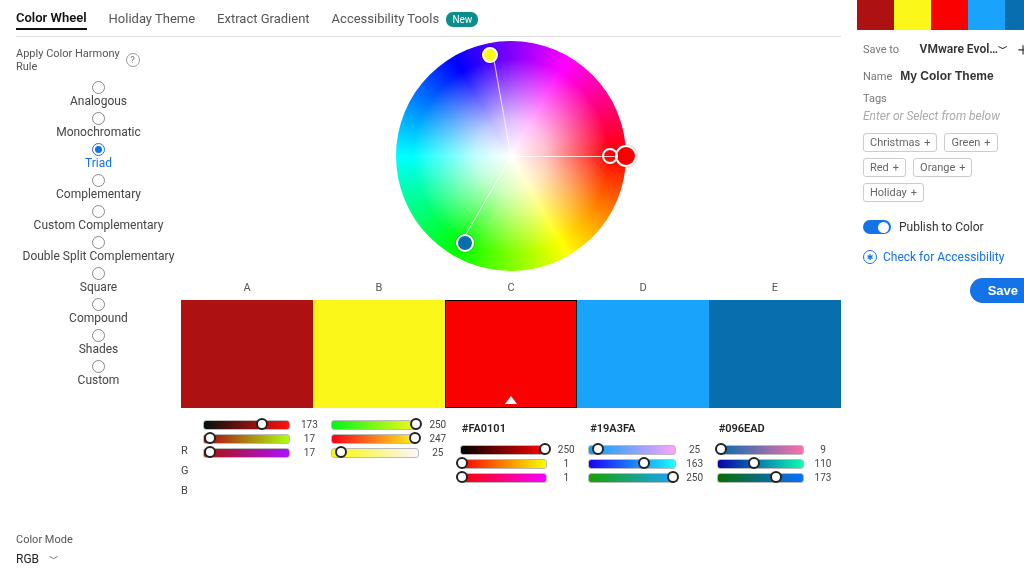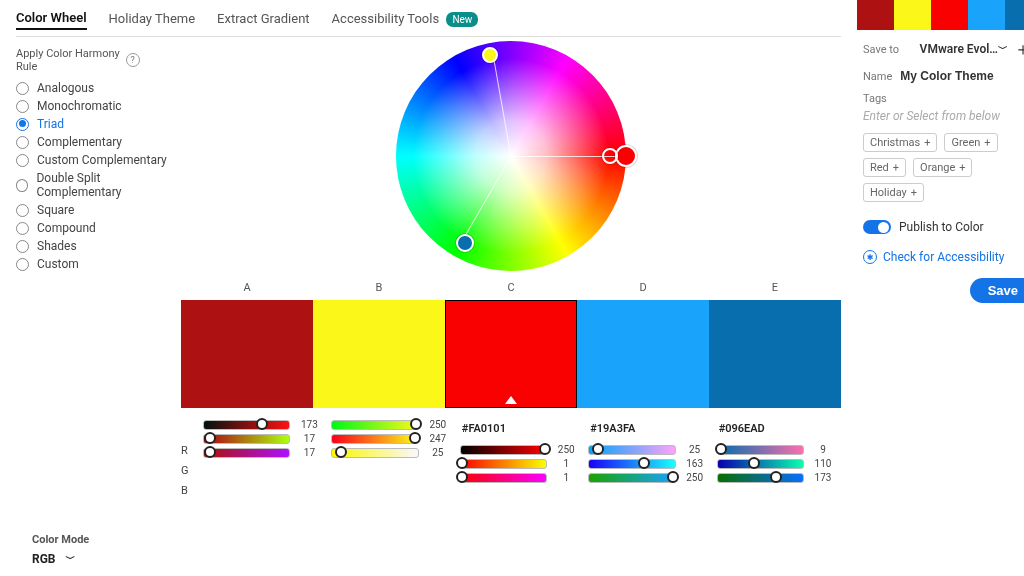--- a/index.html
+++ b/index.html
@@ -20,21 +20,21 @@
   
   .tabs { display:flex; align-items:center; border-bottom: 1px solid #ddd; padding-bottom: 6px; gap: 22px; }
   .tab { font-size: 13px; color:#555; cursor:pointer; padding: 0 0 3px 0; }
   .tab.active { font-weight: 600; color:#111; border-bottom: 2px solid #111; }
   .badge-new { background:#0b8e8a; color:#fff; font-size:10px; padding:2px 6px; border-radius:7px; margin-left:4px; }
 
   .content-row { display:flex; flex: 1; overflow:hidden; }
   .harmony-col { width: 165px; padding-top: 10px; }
   .harmony-title { font-size:11px; color:#555; display:flex; align-items:center; gap:6px; margin-bottom:8px; }
   .info-icon { width:14px; height:14px; border:1px solid #999; border-radius:50%; display:inline-flex; align-items:center; justify-content:center; font-size:9px; color:#777; }
-  .rule { display:flex; align-items:center; gap:8px; margin: 4px 0; font-size:12px; color:#444; cursor:pointer; }
+  .rule { display:flex; align-items:center; gap:0; margin: 4px 0; font-size:12px; color:#444; cursor:pointer;flex-direction:column; }
   .radio { width:13px; height:13px; border:1.5px solid #888; border-radius:50%; display:inline-block; position:relative; }
   .rule.selected .radio { border-color: #1473e6; }
   .rule.selected .radio::after { content:""; position:absolute; width:7px; height:7px; background:#1473e6; border-radius:50%; top:1.5px; left:1.5px; }
   .rule.selected { color:#1473e6; }
 
   .wheel-col { flex:1; display:flex; flex-direction:column; align-items:center; padding-top: 0px; }
   .wheel-wrap { width: 230px; height: 230px; position:relative; margin-top:4px; }
   .wheel {
     width:100%; height:100%; border-radius:50%;
     background: conic-gradient(from 90deg,
@@ -57,21 +57,21 @@
 
   .slider-grid { width:660px; display:flex; margin-top:8px; gap:0; }
   .slider-col { flex:1; padding: 0 4px; }
   .hex { font-size:11px; font-weight:600; color:#222; padding: 6px 2px; }
   .ch-row { display:flex; align-items:center; gap:5px; margin: 3px 0; }
   .ch-label-col { width: 14px; display:flex; flex-direction:column; gap:7px; font-size:11px; color:#444; padding-top:3px; margin-right:4px; }
   .slider { height:10px; border-radius:3px; border:1px solid #bbb; position:relative; flex:1; }
   .slider-handle { position:absolute; top:-3px; width:12px; height:12px; border:2px solid #222; background:#fff; border-radius:50%; transform:translateX(-50%); }
   .ch-val { width:28px; font-size:10px; color:#444; text-align:center; }
 
-  .bottom-left { position:absolute; left:32px; bottom:10px; font-size:11px; color:#555;font-weight:bold; }
+  .bottom-left { position:absolute; left:16px; bottom:10px; font-size:11px; color:#555; }
   .mode-select { display:flex; align-items:center; gap:10px; margin-top:6px; font-size:12px; color:#222; cursor:pointer; }
   .chev { font-size:10px; }
 
   
   .mini-swatches { display:flex; }
   .mini-swatches div { flex:1; height:30px; }
   .r-row { display:flex; align-items:center; padding: 10px 10px 0 6px; font-size:12px; color:#555; gap:6px; }
   .r-label { width:40px; font-size:11px; color:#777; }
   .r-input { flex:1; border:none; font-size:12px; color:#333; outline:none; font-weight:600; }
   .r-dropdown { flex:1; display:flex; align-items:center; justify-content:flex-end; color:#333; font-weight:600; }

